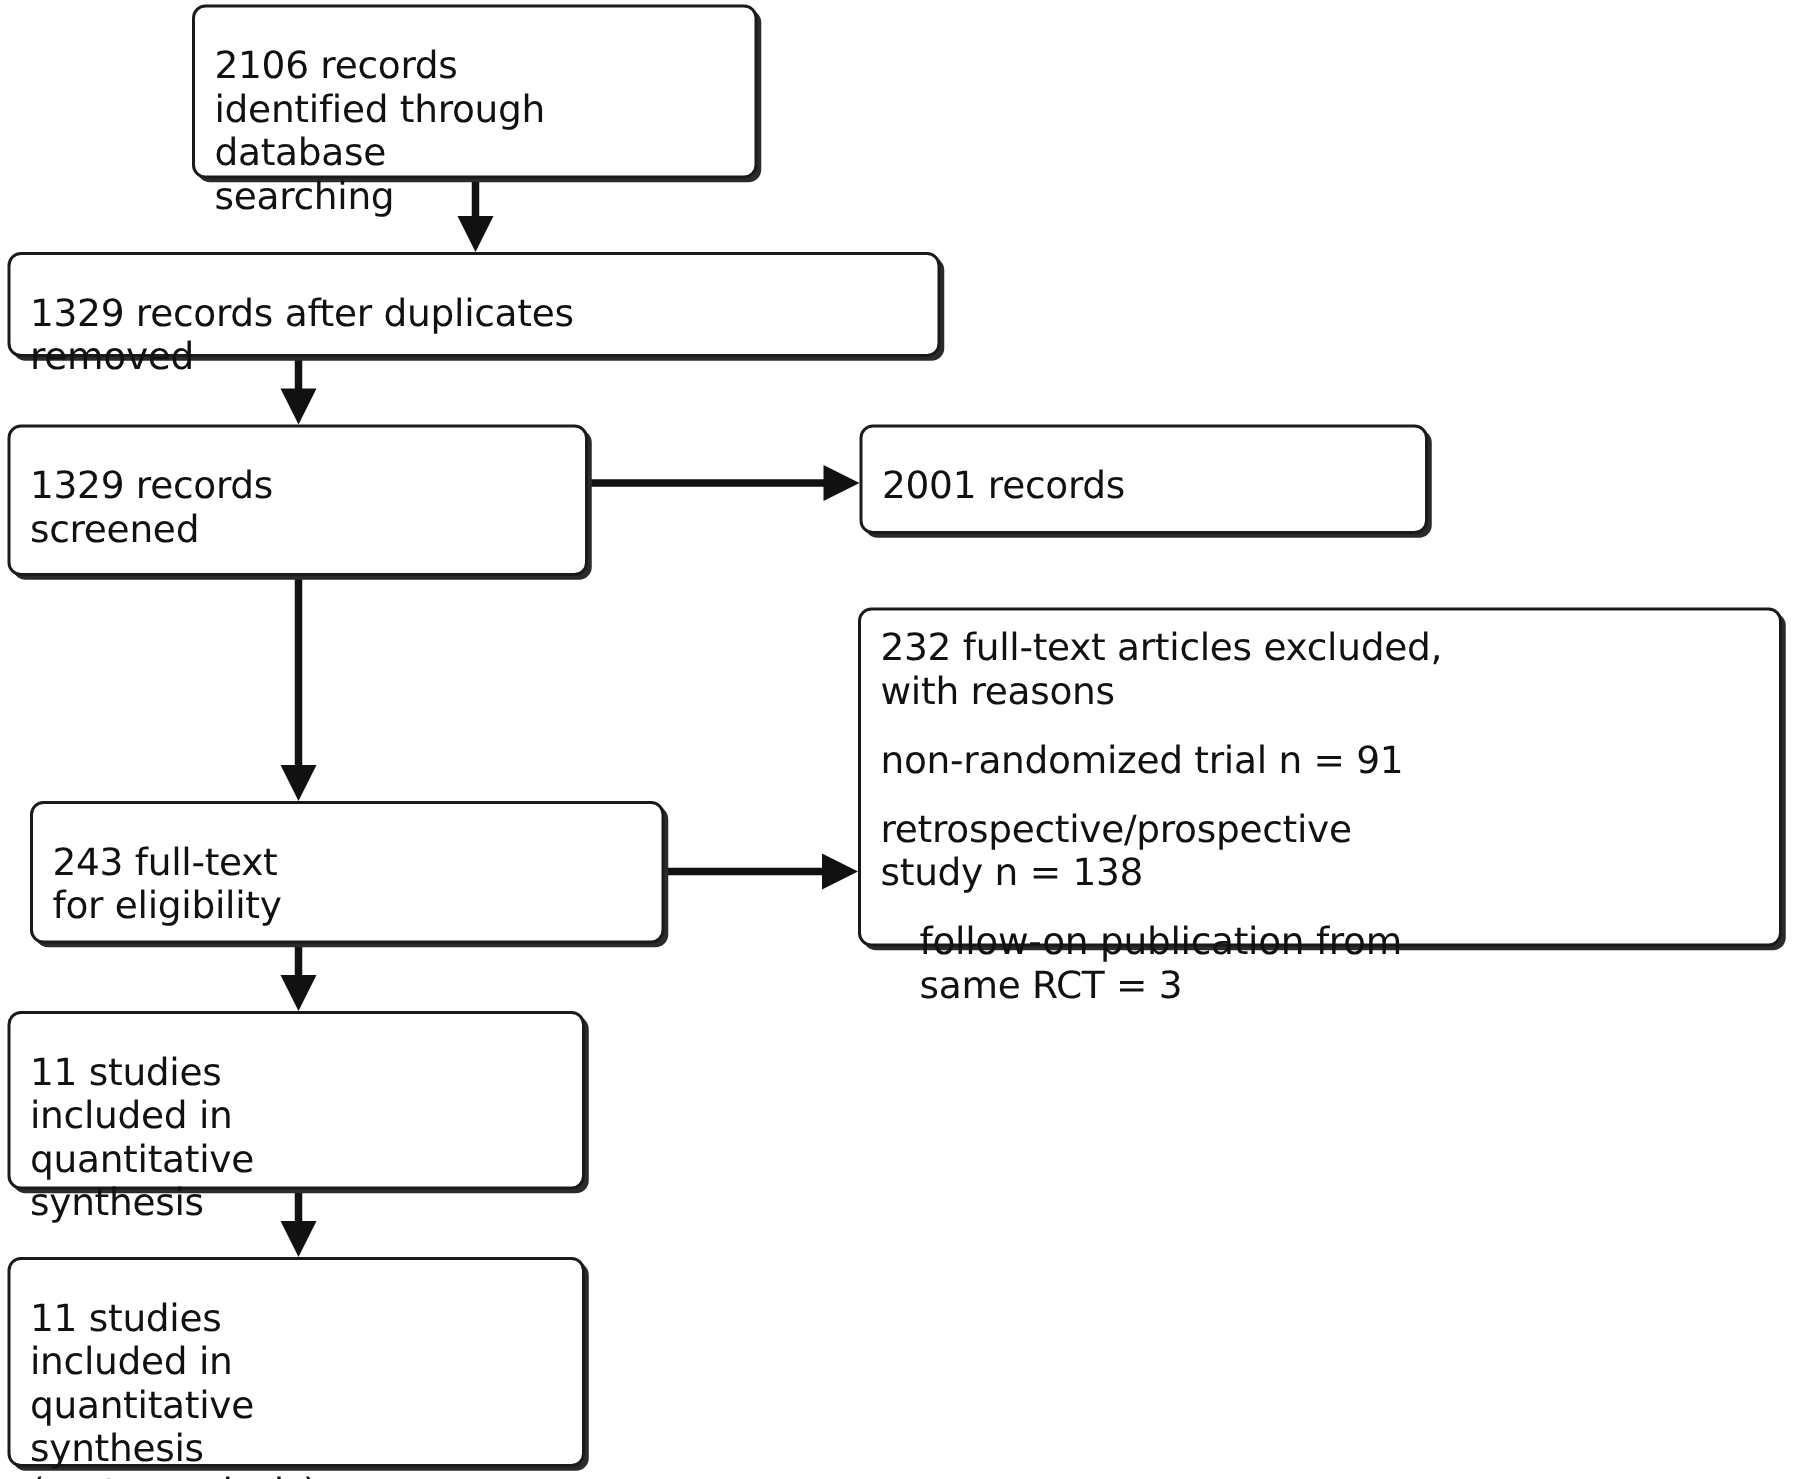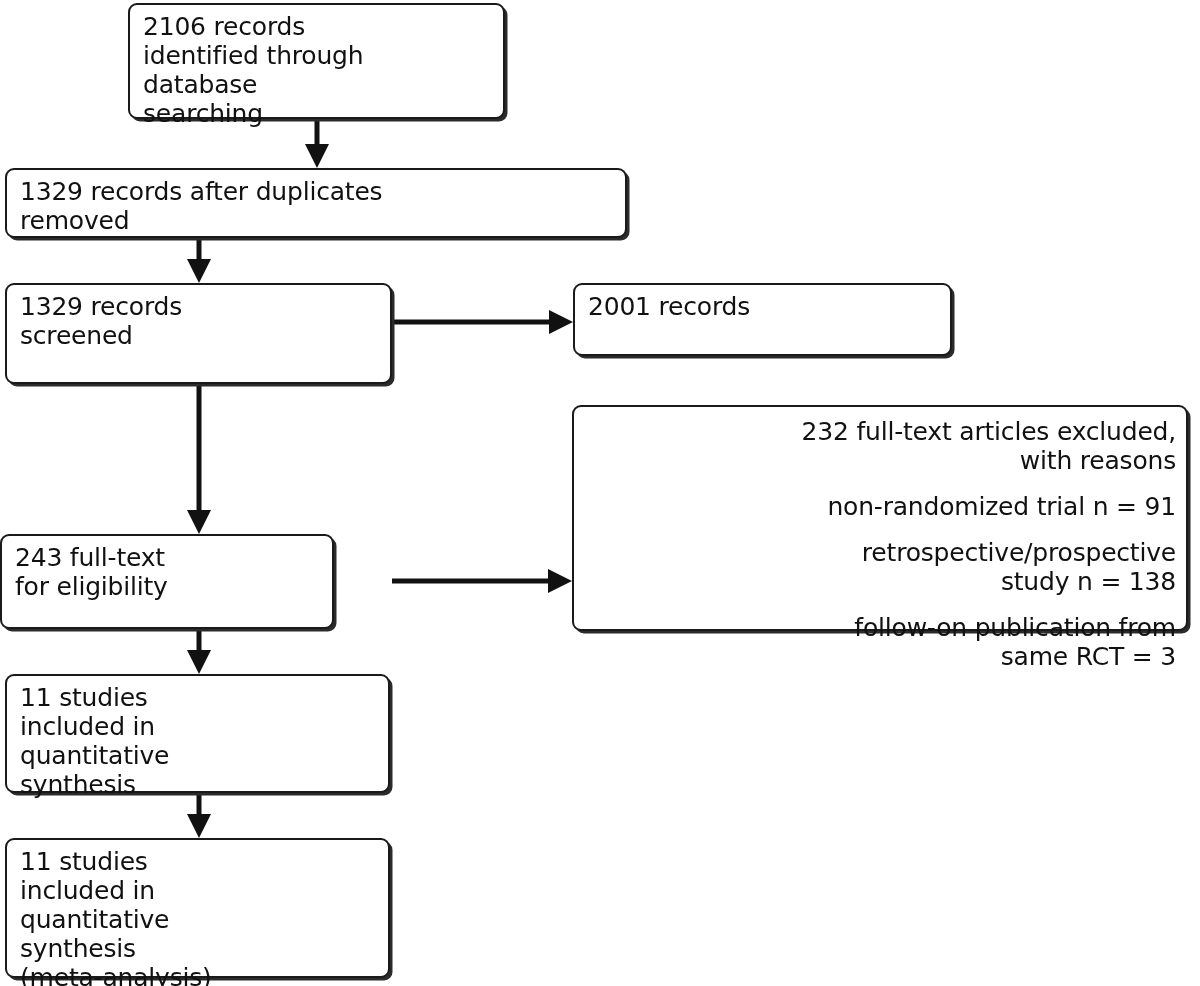--- a/index.html
+++ b/index.html
@@ -24,21 +24,21 @@
     height: 986px;
   }
 
   .node {
     position: absolute;
     box-sizing: border-box;
     background: #ffffff;
     border: 2.5px solid #1a1a1a;
     border-radius: 9px;
     box-shadow: 3px 3px 0 -0.5px #2b2b2b;
-    padding: 7px 10px 7px 13px;
+    padding: 24px 10px 7px 13px;
     color: #111111;
     font-size: 25px;
     line-height: 1.16;
     letter-spacing: -0.2px;
     z-index: 2;
   }
 
   .node p {
     margin: 0;
   }
@@ -124,26 +124,26 @@
 
   <div class="node" style="left:5px; top:283px; width:387px; height:101px;">
     <p>1329 records</p>
     <p>screened</p>
   </div>
 
   <div class="node" style="left:573px; top:283px; width:379px; height:73px;">
     <p>2001 records</p>
   </div>
 
-  <div class="node" style="left:0; top:534px; width:334px; height:95px;">
+  <div class="node" style="left:20px; top:534px; width:423px; height:95px;">
     <p>243 full-text</p>
     <p>for eligibility</p>
   </div>
 
-  <div class="node spaced" style="left:572px; top:405px; width:616px; height:226px; padding-top:10px;text-align:right;">
+  <div class="node spaced" style="left:572px; top:405px; width:616px; height:226px; padding-top:10px;">
     <p style="white-space:pre-line;">232 full-text articles excluded,
 with reasons</p>
     <p style="white-space:pre-line;">non-randomized trial n = 91</p>
     <p style="white-space:pre-line;">retrospective/prospective
 study n = 138</p>
     <p style="white-space:pre-line;margin-left:26px;">follow-on publication from
 same RCT = 3</p>
   </div>
 
   <div class="node" style="left:5px; top:674px; width:385px; height:119px;">

